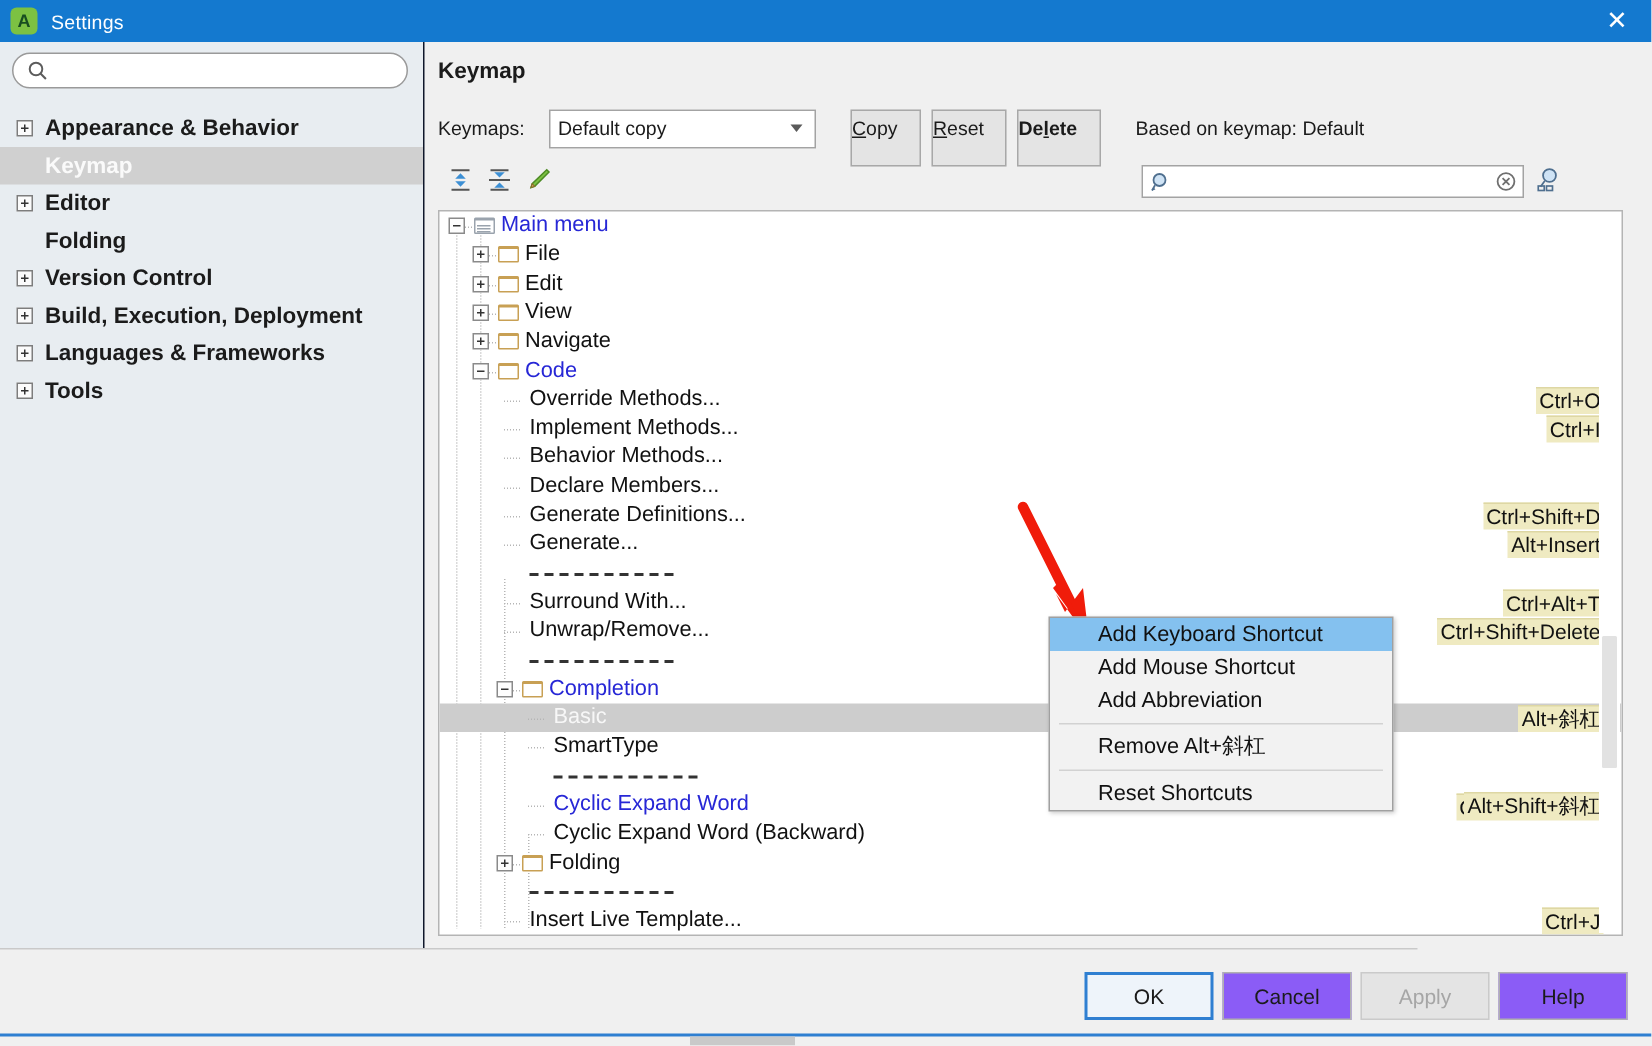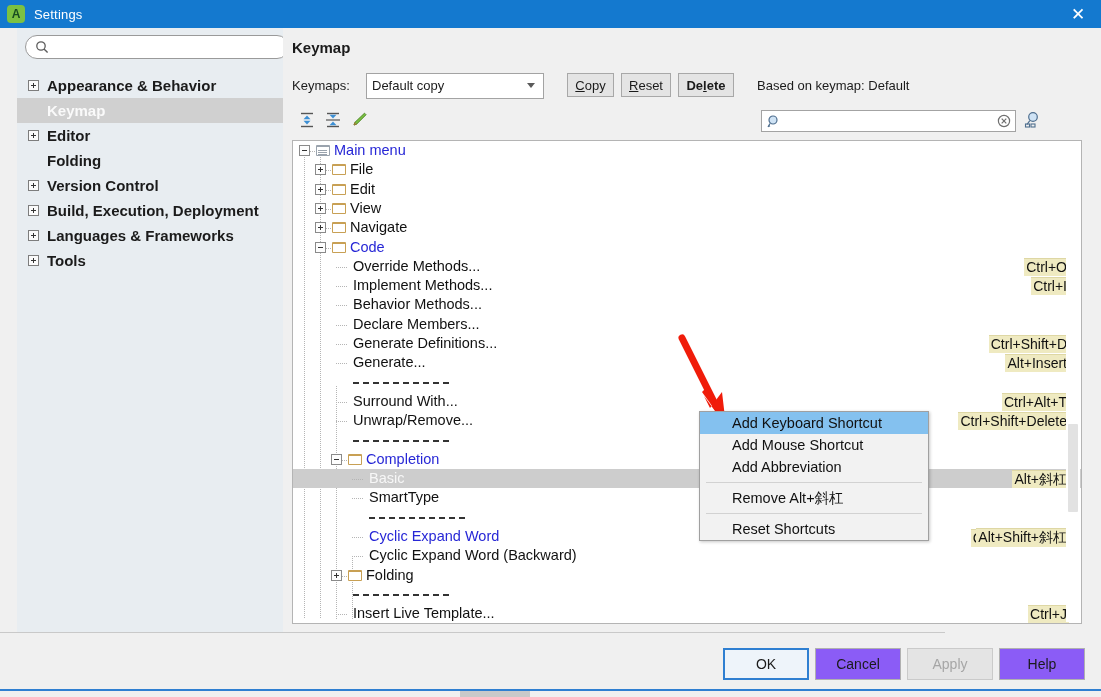--- a/index.html
+++ b/index.html
@@ -30,21 +30,21 @@
   }
   .tb-close{
     position:absolute;right:0;top:0;width:46px;height:28px;
     color:#fff;font-size:17px;line-height:28px;text-align:center;cursor:pointer;
     font-family:"DejaVu Sans",sans-serif;
   }
 
   
   .sidebar{
     position:absolute;left:0;top:28px;width:282px;height:604px;
-    background:#e8edf1;border-right:5px solid #0f172a;margin-left:17px;
+    background:#e8edf1;border-right:5px solid #0f172a;
   }
   .search-wrap{position:absolute;left:8px;top:7px;width:266px;height:26px;}
   .search-box{
     width:264px;height:24px;border:1px solid #9a9a9a;border-radius:13px;
     background:#ffffff;box-sizing:border-box;
   }
   .search-mag{
     position:absolute;left:10px;top:5px;width:14px;height:14px;
     color:#6b6b6b;font-size:13px;line-height:14px;
   }
@@ -83,23 +83,23 @@
     position:absolute;left:74px;top:0;width:178px;height:26px;
     background:#fff;border:1px solid #a3a3a3;box-sizing:border-box;
   }
   .km-combo .txt{position:absolute;left:5px;top:4px;font-size:13px;color:#1b1b1b;}
   .km-combo .arr{
     position:absolute;right:8px;top:9px;width:0;height:0;
     border-left:4px solid transparent;border-right:4px solid transparent;
     border-top:5px solid #5a5a5a;
   }
   .btn{
-    position:absolute;top:0;height:24px;background:#e4e4e4;border:1px solid #a8a8a8;
+    position:absolute;top:0;height:38px;background:#e4e4e4;border:1px solid #a8a8a8;
     box-sizing:border-box;font-size:13px;color:#1b1b1b;
-    line-height:24px;text-align:center;cursor:pointer;
+    line-height:24px;text-align:left;cursor:pointer;
   }
   .btn u{text-decoration:underline;}
   .based{
     position:absolute;left:465px;top:5px;font-size:13px;color:#1b1b1b;white-space:nowrap;
   }
 
   
   .tbar{position:absolute;left:9px;top:82px;width:800px;height:26px;}
   .ticon{position:absolute;top:0;width:20px;height:20px;cursor:pointer;}
 

